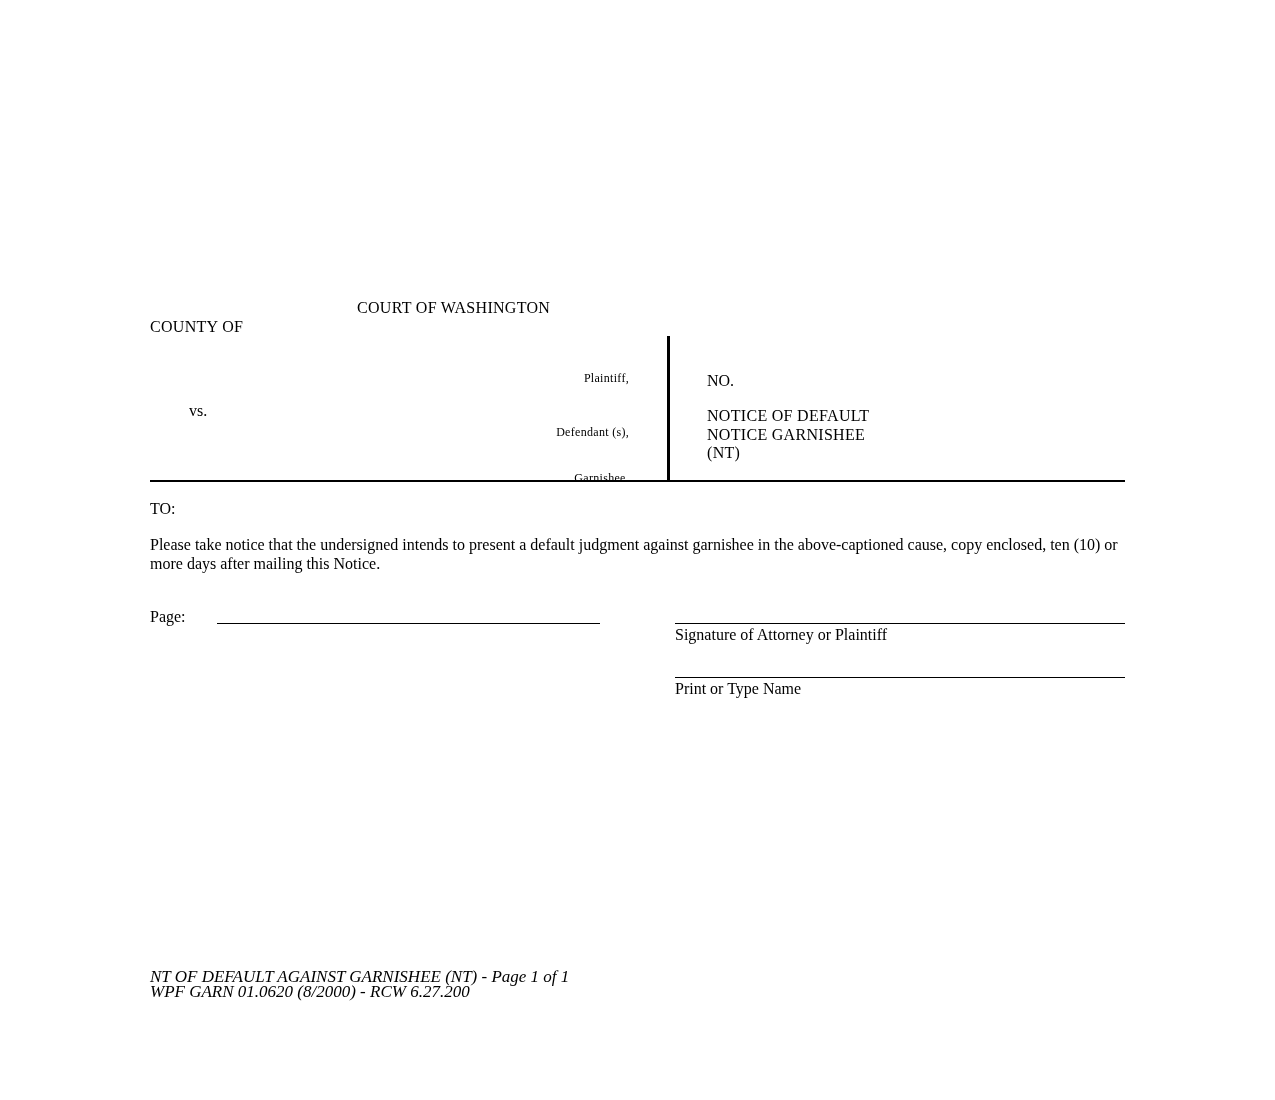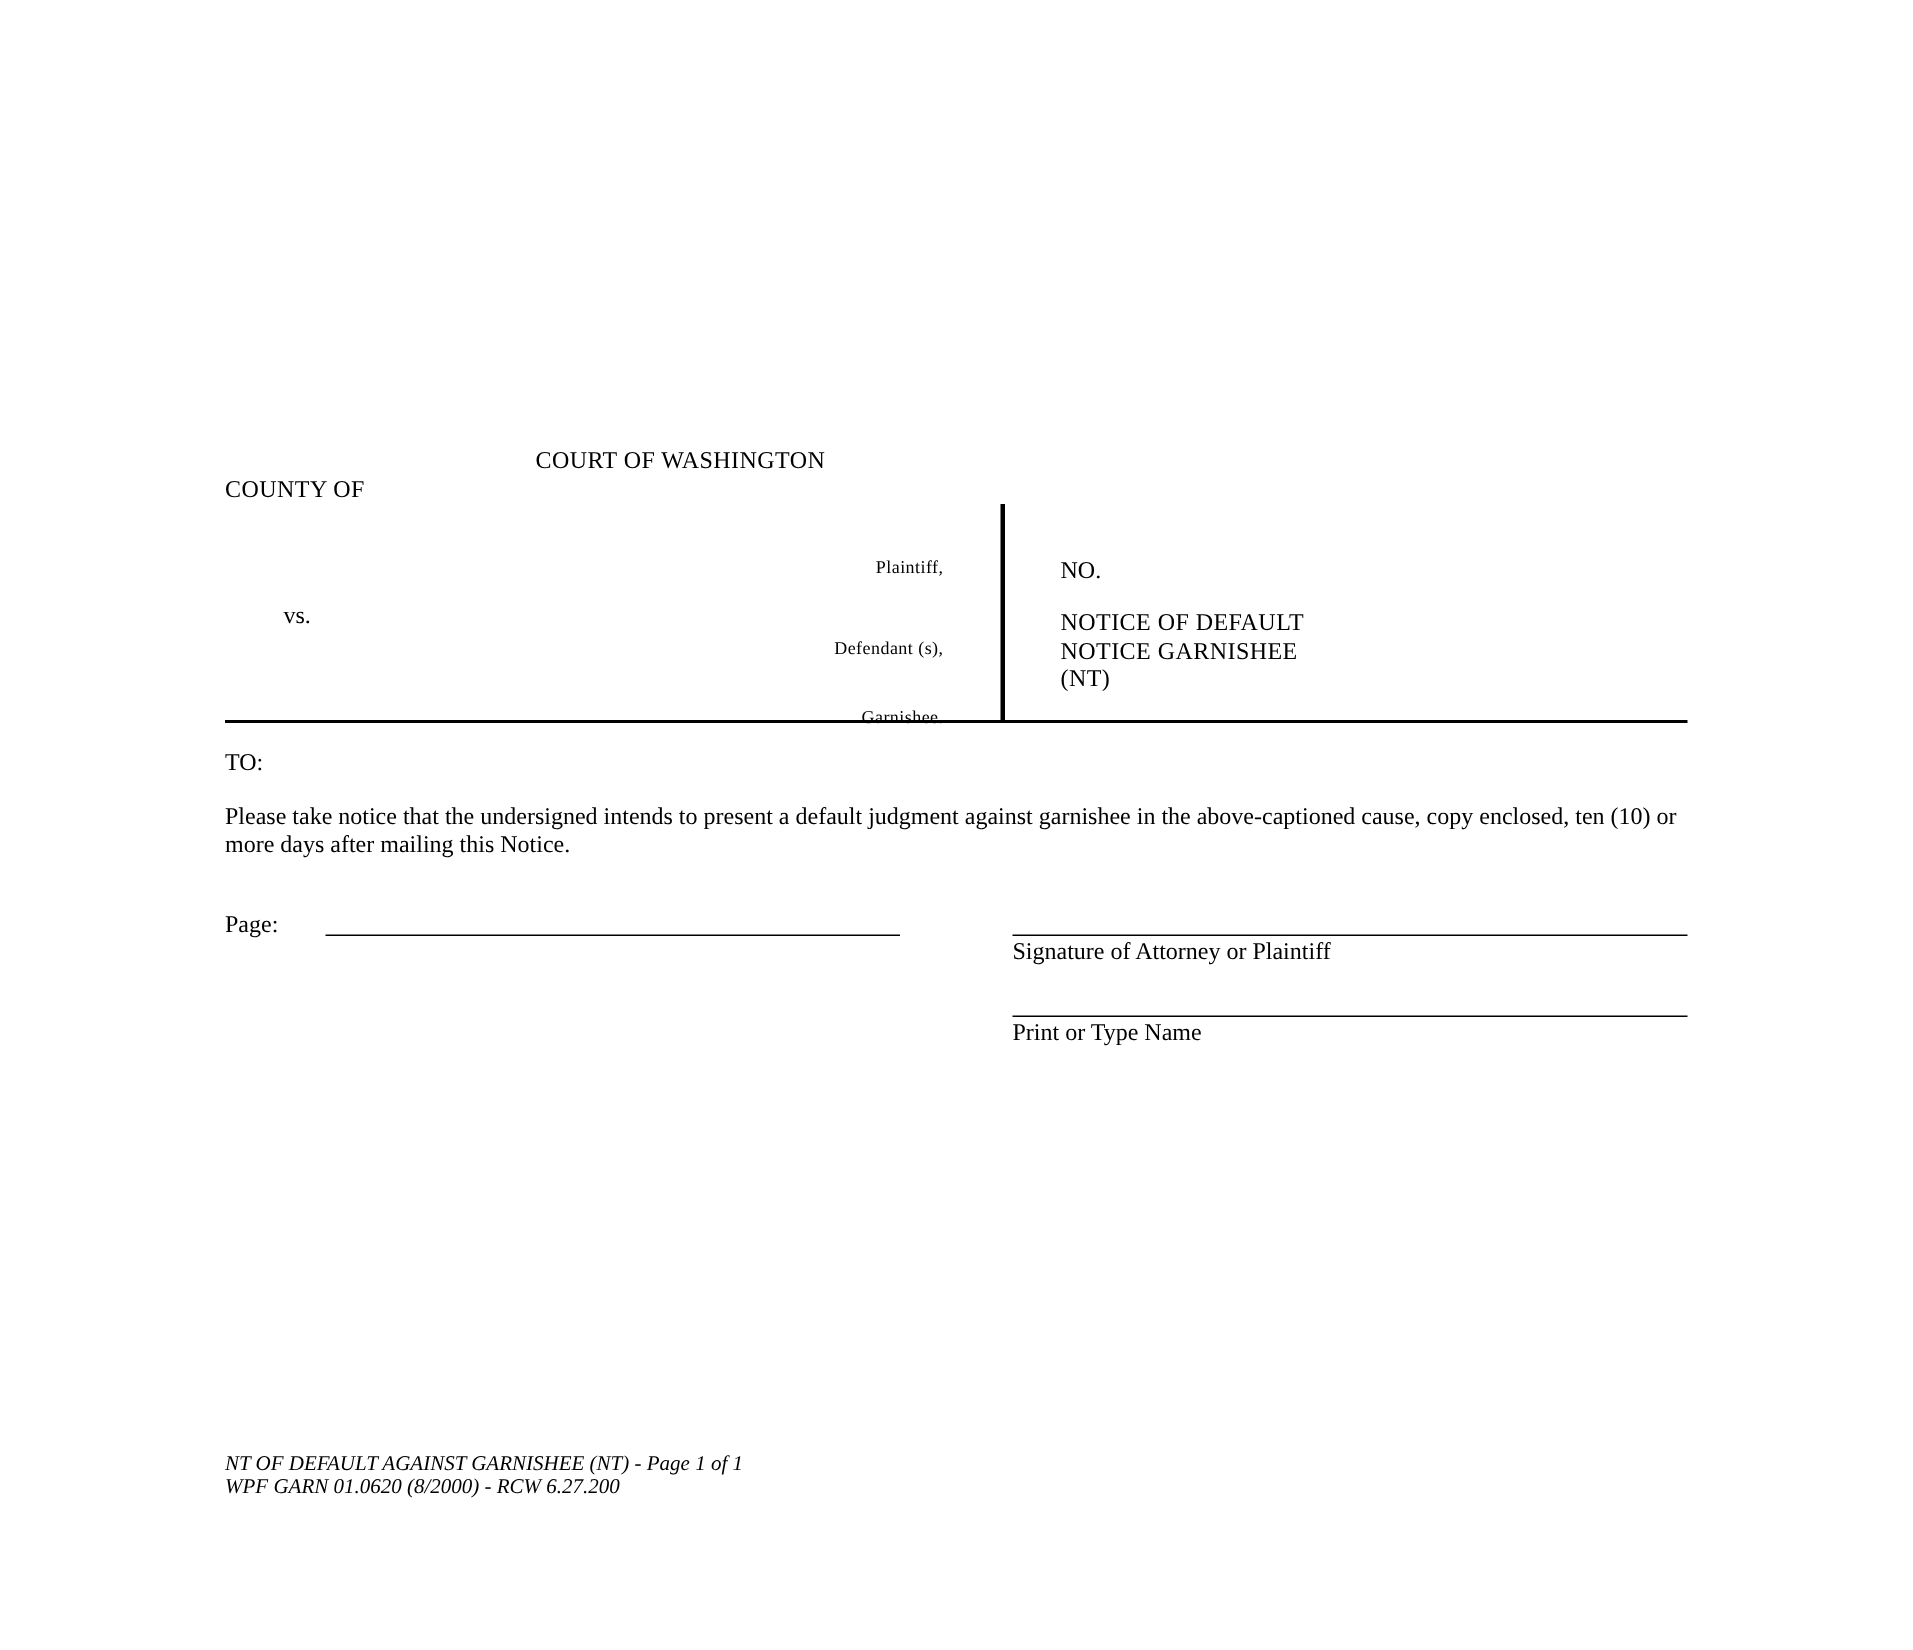--- a/index.html
+++ b/index.html
@@ -19,21 +19,21 @@
     .no { left:707px; top:372px; font-size:16px; }
     .title { left:707px; top:407px; font-size:16px; line-height:18.5px; letter-spacing:0.3px; }
     .to { left:150px; top:500px; font-size:16px; }
     .body-text { left:150px; top:536px; font-size:16px; line-height:18.5px; white-space:normal; width:980px; }
     .dated { left:150px; top:608px; font-size:16px; }
     .dated-line { left:217px; top:623px; width:383px; height:1px; background:#000; }
     .sig-line { left:675px; top:623px; width:450px; height:1px; background:#000; }
     .sig-label { left:675px; top:626px; font-size:16px; }
     .name-line { left:675px; top:677px; width:450px; height:1px; background:#000; }
     .name-label { left:675px; top:680px; font-size:16px; }
-    .footer { left:150px; top:969px; font-size:14px; font-style:italic; line-height:15px; }
+    .footer { left:150px; top:969px; font-size:17px; font-style:italic; line-height:15px; }
   </style>
 </head>
 <body>
 
 <div class="abs court bold">COURT OF WASHINGTON</div>
 <div class="abs county bold">COUNTY OF</div>
 
 <div class="abs vline"></div>
 <div class="abs hline"></div>
 

